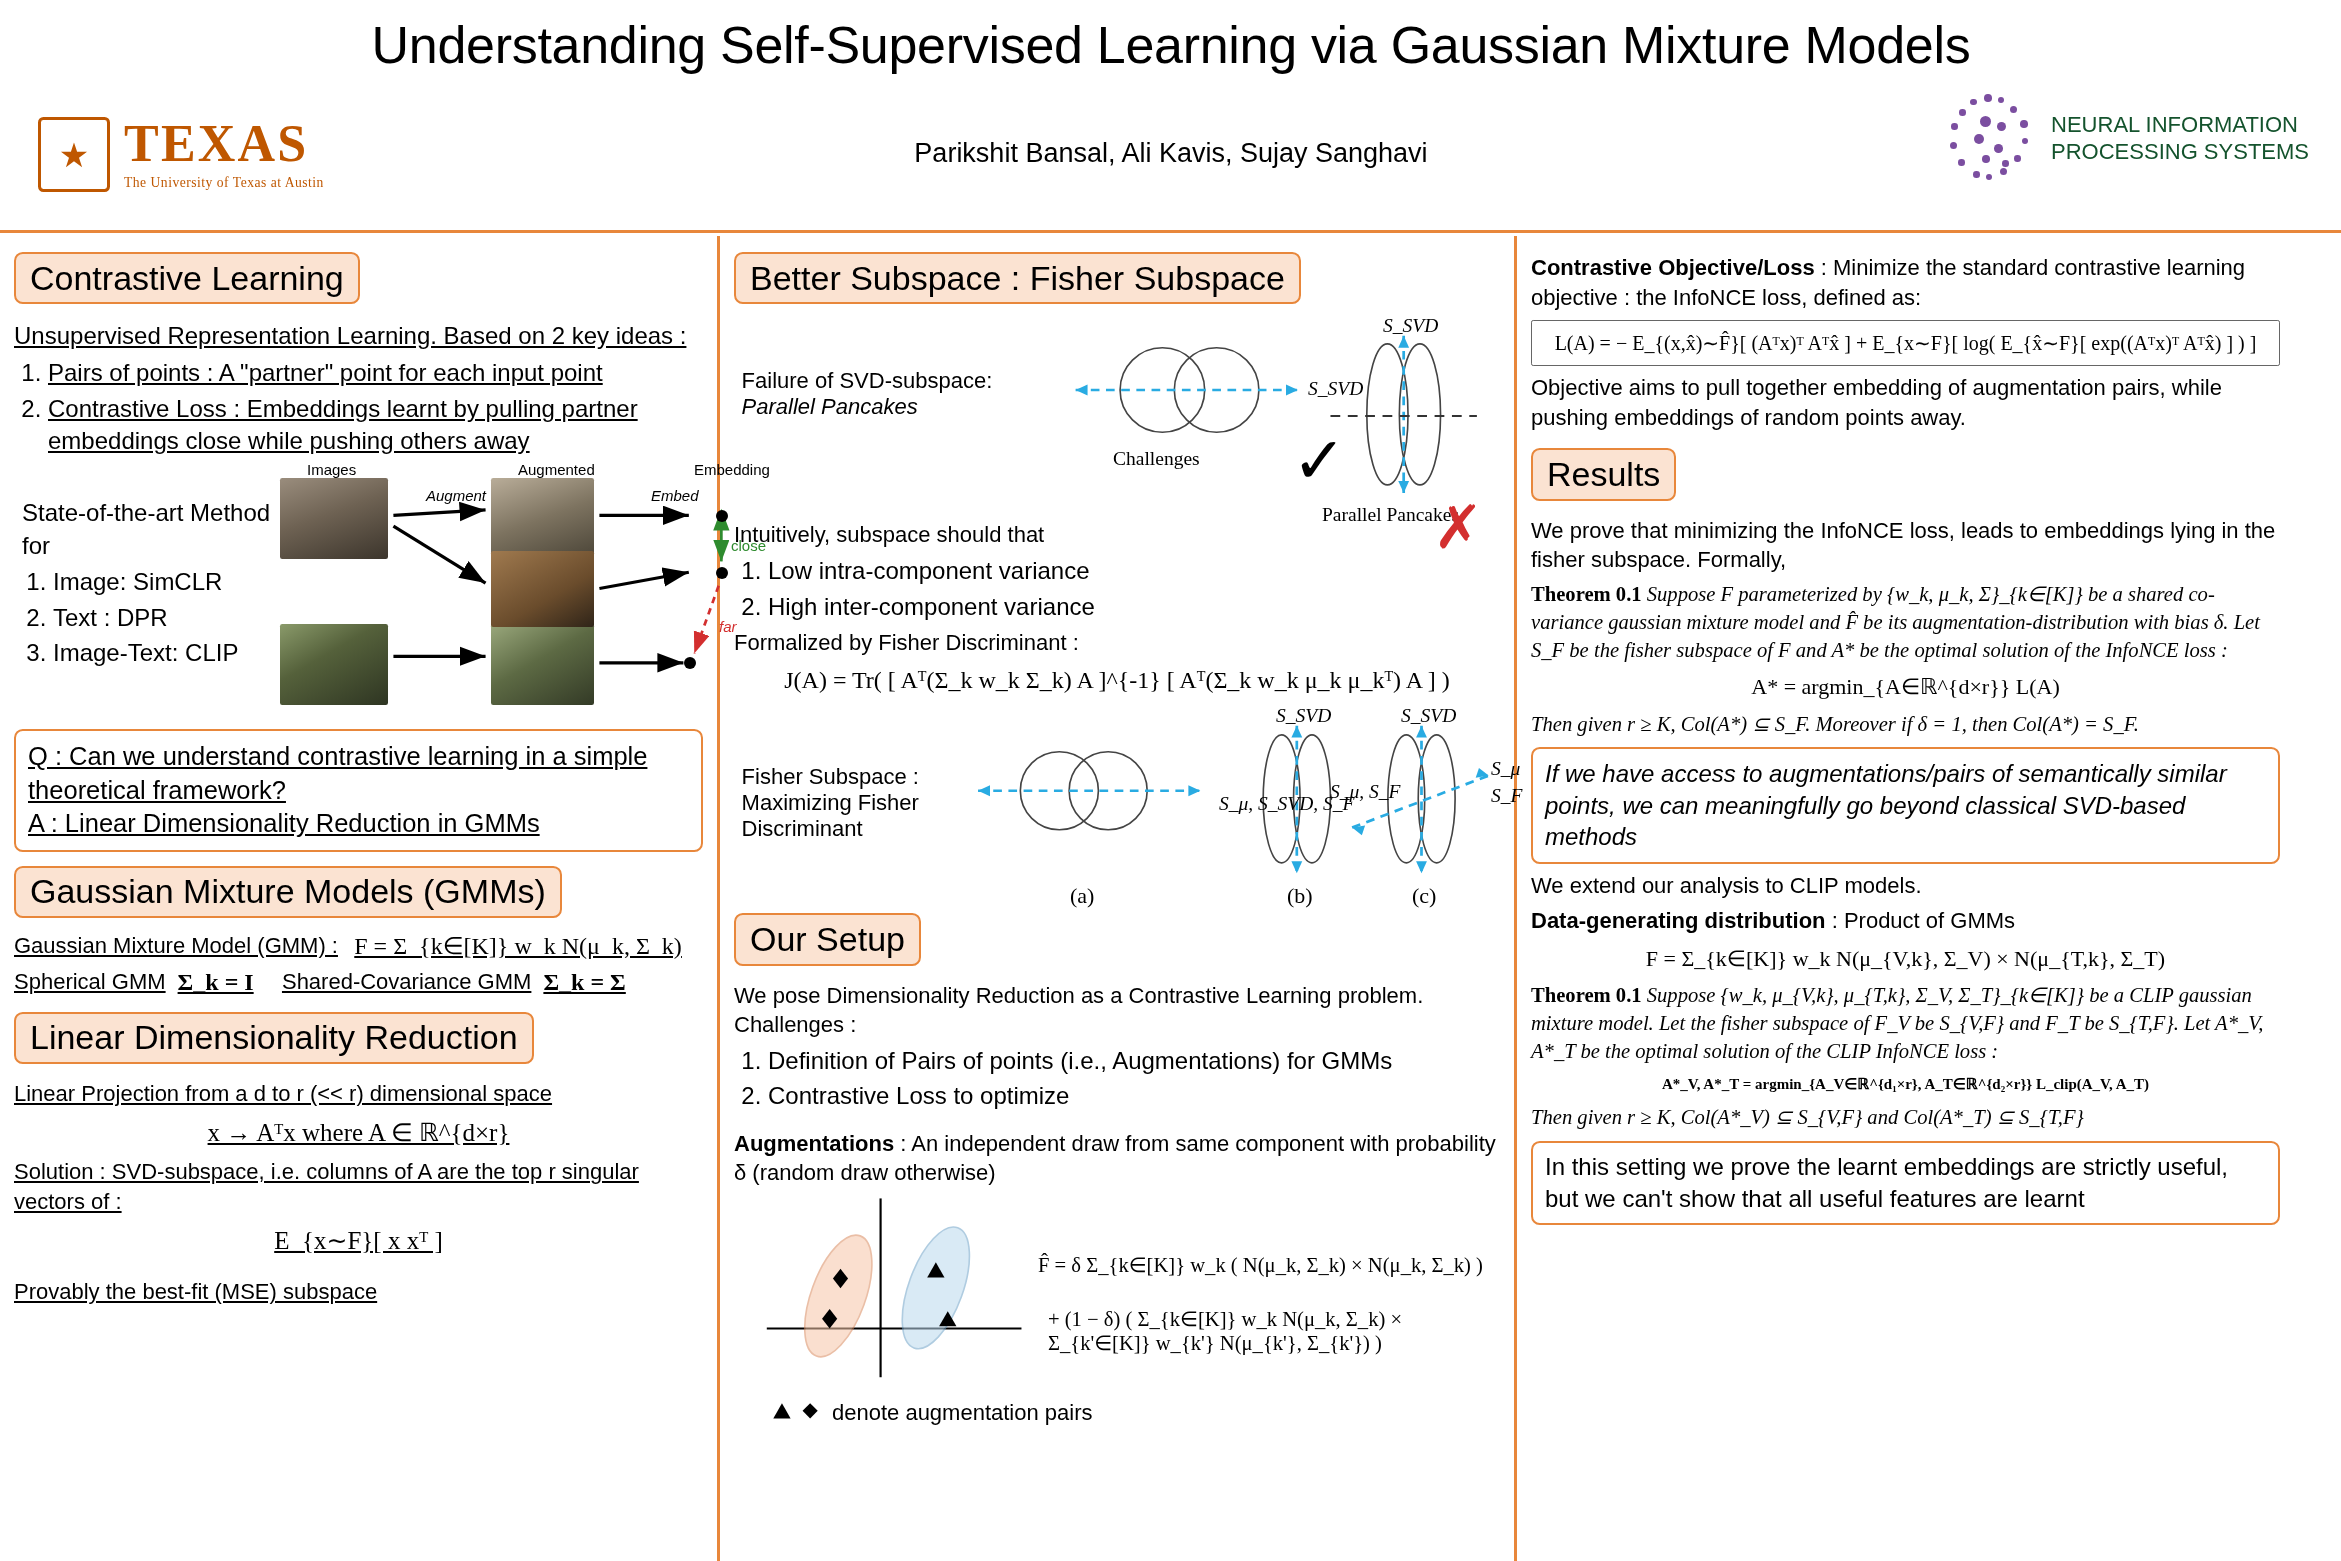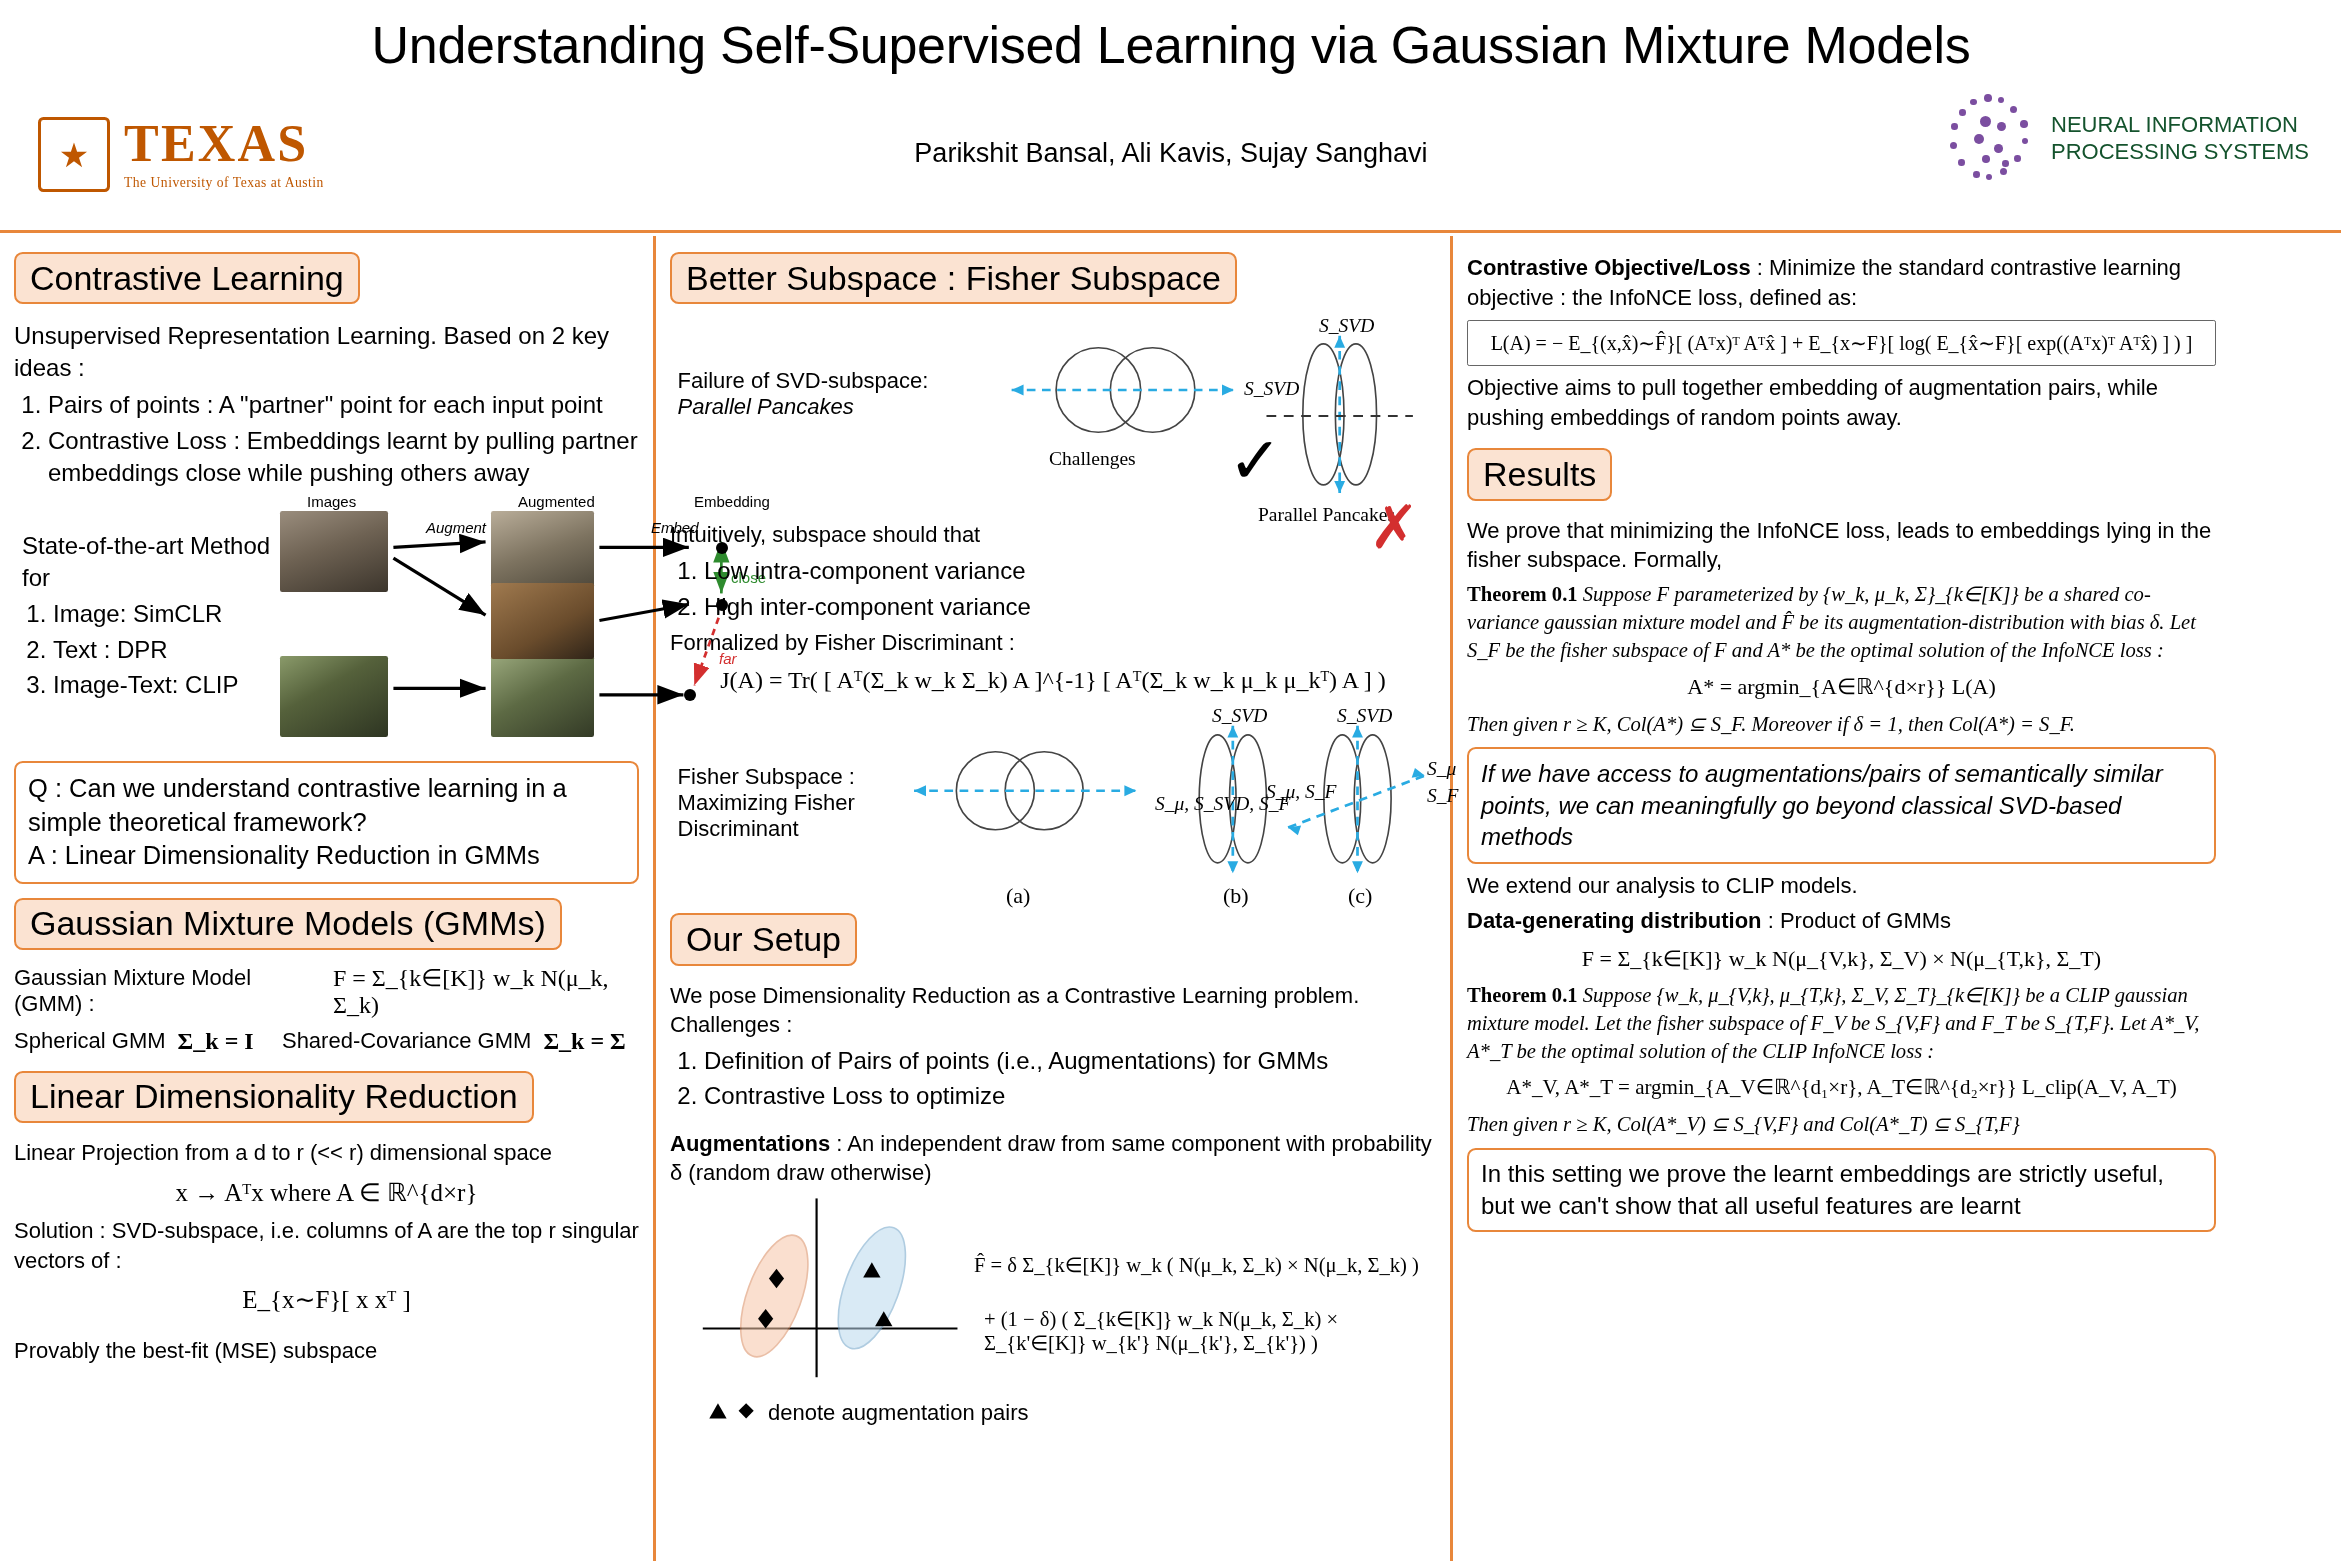--- a/index.html
+++ b/index.html
@@ -31,21 +31,21 @@
   .ut-word{color:#BF5700;font-family:"Liberation Serif",serif;font-size:52px;font-weight:700;letter-spacing:2.2px;line-height:1;}
   .ut-sub{color:#BF5700;font-family:"Liberation Serif",serif;font-size:13.6px;letter-spacing:0.5px;margin-top:5.4px;}
   .neurips{position:absolute;right:33px;top:92px;display:flex;align-items:center;gap:13px;}
   .neurips-mark{width:92px;height:92px;position:relative;}
   .neurips-mark span{position:absolute;border-radius:50%;background:#7B4EA0;}
   .neurips-text{font-size:22px;line-height:1.25;color:#14532d;font-weight:400;}
 
   
   .cols{position:absolute;top:236px;left:0;width:2342px;height:1325px;display:flex;}
   .col{position:relative;box-sizing:border-box;padding:9.8px 14px 0 14px;}
-  .col1{width:656px;border-right:3.3px solid #E8873B;}
+  .col1{width:720px;border-right:3.3px solid #E8873B;text-decoration:underline;}
   .col2{width:797px;border-right:3.3px solid #E8873B;}
   .col3{width:777px;}
 
   
   .sec-head{
     display:inline-block;
     border:2.7px solid #E8873B;border-radius:8.7px;
     background:#FBE3D2;
     padding:6.5px 14px 7.6px 14px;
     font-size:34px;font-weight:400;line-height:1.0;
@@ -367,21 +367,21 @@
 
       <p class="small">We extend our analysis to CLIP models.</p>
       <p class="small">
         <span class="bd">Data-generating distribution</span><span> :  Product of GMMs</span>
       </p>
       <div class="math" style="font-size:22px;">F = Σ_{k∈[K]} w_k N(μ_{V,k}, Σ_V) × N(μ_{T,k}, Σ_T)</div>
 
       <p class="thm">
         <span class="bd" style="font-style:normal;">Theorem 0.1</span><span class="it"> Suppose {w_k, μ_{V,k}, μ_{T,k}, Σ_V, Σ_T}_{k∈[K]} be a CLIP gaussian mixture model. Let the fisher subspace of F_V be S_{V,F} and F_T be S_{T,F}. Let A*_V, A*_T be the optimal solution of the CLIP InfoNCE loss :</span>
       </p>
-      <div class="math" style="font-size:21px;">A*_V, A*_T =  argmin_{A_V∈ℝ^{d₁×r}, A_T∈ℝ^{d₂×r}}  L_clip(A_V, A_T)</div>
+      <div class="math" style="font-size:15px;font-weight:bold;">A*_V, A*_T =  argmin_{A_V∈ℝ^{d₁×r}, A_T∈ℝ^{d₂×r}}  L_clip(A_V, A_T)</div>
       <p class="thm it">Then given r ≥ K, Col(A*_V) ⊆ S_{V,F} and Col(A*_T) ⊆ S_{T,F}</p>
 
       <div class="callout" style="font-size:24px;margin-top:9.8px;">
         <span>In this setting we prove the learnt embeddings are strictly useful, but we can't show that all useful features are learnt</span>
       </div>
     </div>
 
   </div>
 </div>
 

